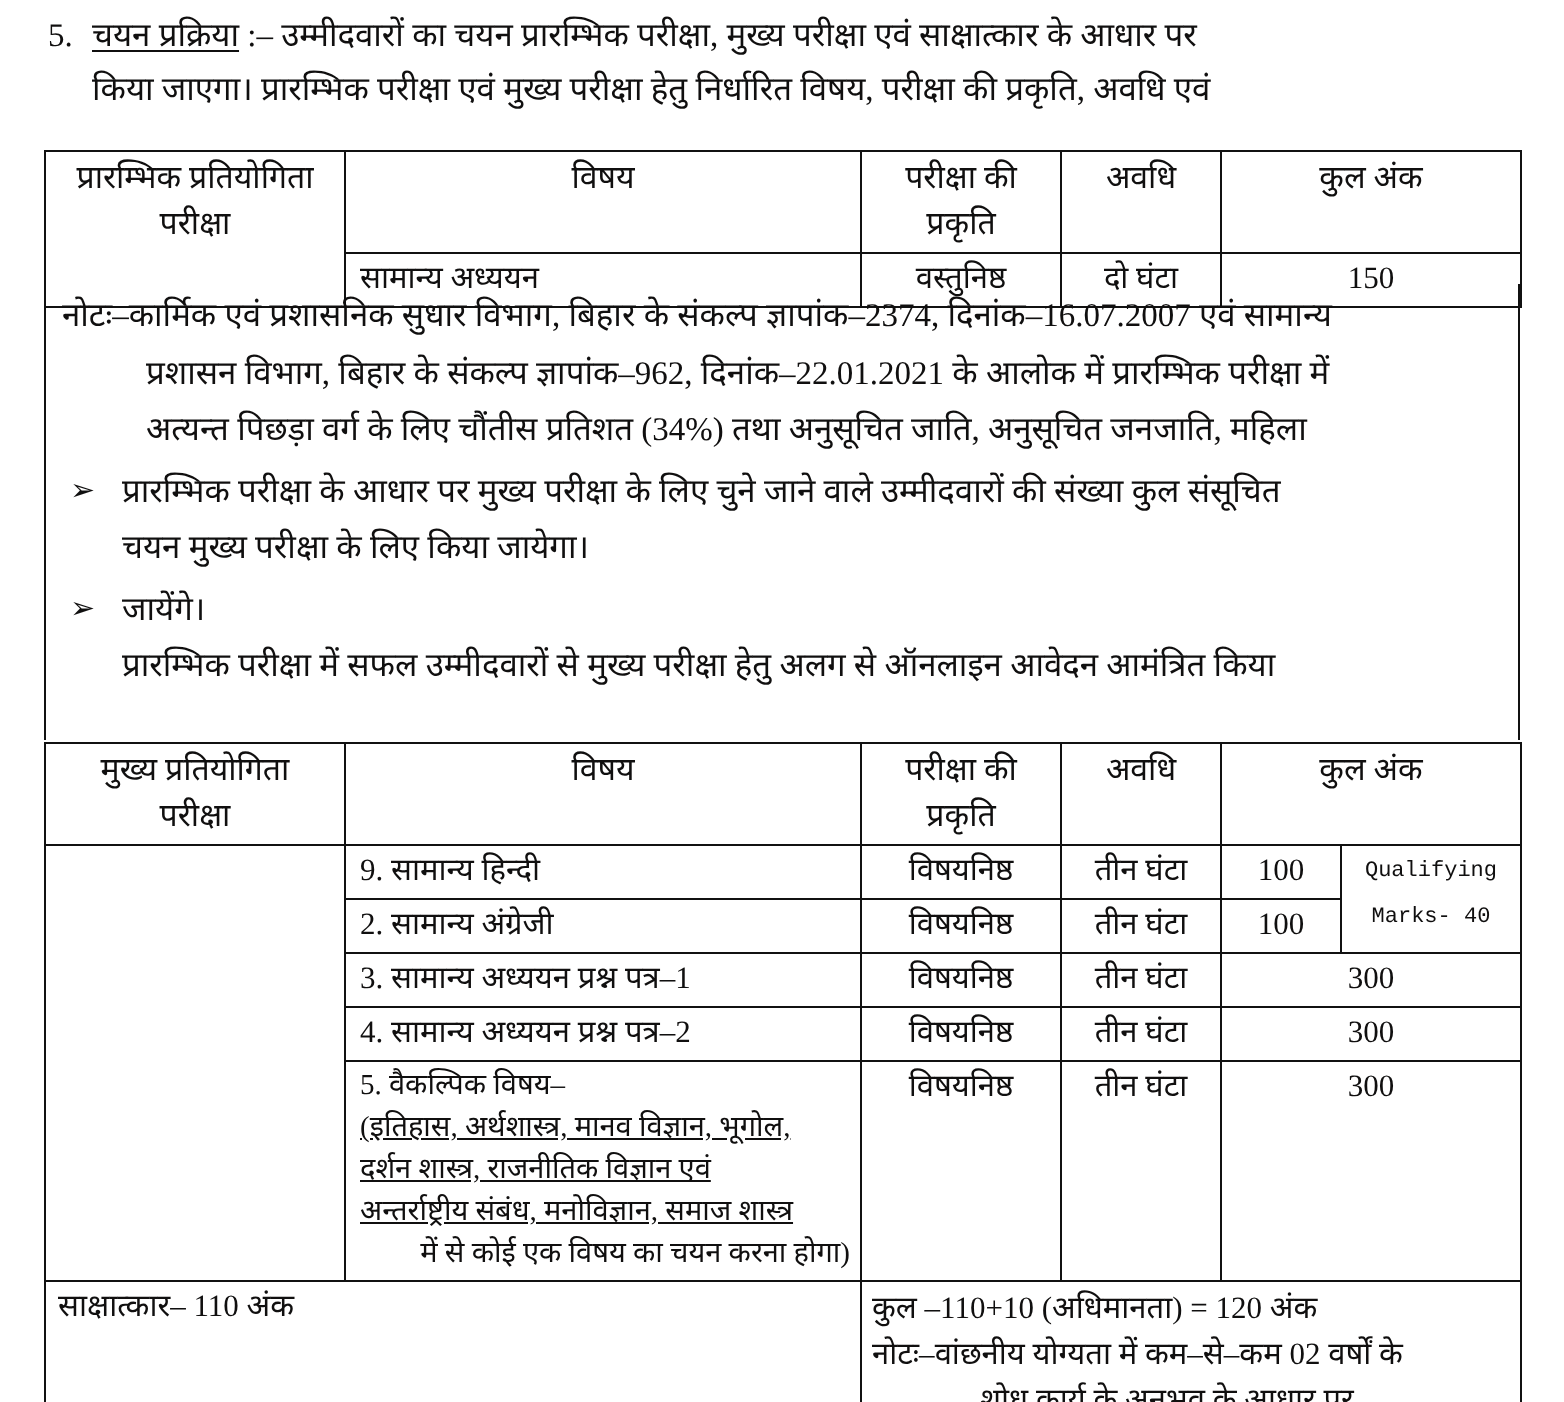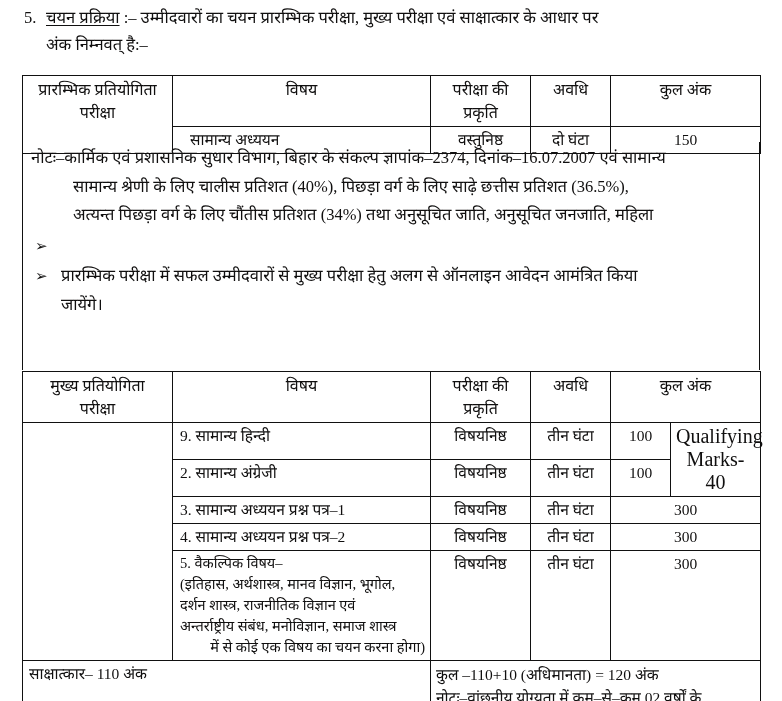--- a/index.html
+++ b/index.html
@@ -139,25 +139,26 @@
   }
   .opt-cell {
     font-size: 14.5px;
     line-height: 21px;
     padding-top: 3px;
   }
   .opt-cell .opt-title { text-align: left; }
   .opt-cell .opt-body {
     text-align: justify;
     text-justify: inter-word;
+    text-decoration: underline;
   }
   .opt-cell .opt-body-last { text-align: right; }
   .qual {
-    font-family: Liberation Serif, serif;
-    font-size: 20px;
+    font-family: Liberation Mono, monospace;
+    font-size: 11px;
     line-height: 23px;
     text-align: center;
   }
   .interview-note {
     font-size: 15.5px;
     line-height: 23px;
   }
   .interview-note .ln-c { text-align: left; }
   .interview-note .ln-j {
     text-align: justify;
@@ -175,21 +176,21 @@
 <body>
 
 <div class="page">
 
   <div class="intro">
     <div class="intro-row">
       <span class="intro-num">5.</span>
       <span class="intro-body"><span class="u-line">चयन प्रक्रिया</span> <span>:– उम्मीदवारों का चयन प्रारम्भिक परीक्षा, मुख्य परीक्षा एवं साक्षात्कार के आधार पर</span></span>
     </div>
     <div style="padding-left:22px;">
-      <div>अंक निम्नवत् है:–</div>
+      <div style="text-align:justify;">किया जाएगा। प्रारम्भिक परीक्षा एवं मुख्य परीक्षा हेतु निर्धारित विषय, परीक्षा की प्रकृति, अवधि एवं</div>
     </div>
   </div>
 
   <table class="tbl" id="prelim-table">
     <colgroup>
       <col style="width:150px">
       <col style="width:258px">
       <col style="width:100px">
       <col style="width:80px">
       <col style="width:150px">
@@ -202,50 +203,52 @@
         </td>
         <td class="head-cell mid">विषय</td>
         <td class="head-cell">
           <div>परीक्षा की</div>
           <div>प्रकृति</div>
         </td>
         <td class="head-cell">अवधि</td>
         <td class="head-cell">कुल अंक</td>
       </tr>
       <tr>
-        <td class="subj" style="padding-left:17px;">सामान्य अध्ययन</td>
+        <td class="subj" style="padding-left:7px;">सामान्य अध्ययन</td>
         <td class="ctr">वस्तुनिष्ठ</td>
         <td class="ctr">दो घंटा</td>
         <td class="ctr">150</td>
       </tr>
     </tbody>
   </table>
 
   <div class="notebox">
 
     <div class="note-row">
       <span class="note-tag">नोटः–</span>
       <span class="note-text">कार्मिक एवं प्रशासनिक सुधार विभाग, बिहार के संकल्प ज्ञापांक–2374, दिनांक–16.07.2007 एवं सामान्य</span>
     </div>
     <div style="padding-left:42px;" class="jfy">
-      <div>सामान्य श्रेणी के लिए चालीस प्रतिशत (40%), पिछड़ा वर्ग के लिए साढ़े छत्तीस प्रतिशत  (36.5%),</div>
+      <div>प्रशासन विभाग, बिहार के संकल्प ज्ञापांक–962, दिनांक–22.01.2021 के आलोक में प्रारम्भिक परीक्षा में</div>
       <div>अत्यन्त पिछड़ा वर्ग के लिए चौंतीस प्रतिशत (34%) तथा अनुसूचित जाति, अनुसूचित जनजाति, महिला</div>
     </div>
 
     <div class="bullet-row">
       <span class="bullet-mark">➢</span>
       <span class="bullet-body jfy">
+        <div>प्रारम्भिक परीक्षा के आधार पर मुख्य परीक्षा के लिए चुने जाने वाले उम्मीदवारों की संख्या कुल संसूचित</div>
+        <div>चयन मुख्य परीक्षा के लिए किया जायेगा।</div>
       </span>
     </div>
 
     <div class="bullet-row">
       <span class="bullet-mark">➢</span>
       <span class="bullet-body jfy">
+        <div>जायेंगे।</div>
         <div>प्रारम्भिक परीक्षा में सफल उम्मीदवारों से मुख्य परीक्षा हेतु अलग से ऑनलाइन आवेदन आमंत्रित किया</div>
-        <div>जायेंगे।</div>
       </span>
     </div>
 
   </div>
 
   <table class="tbl" id="mains-table">
     <colgroup>
       <col style="width:150px">
       <col style="width:258px">
       <col style="width:100px">

